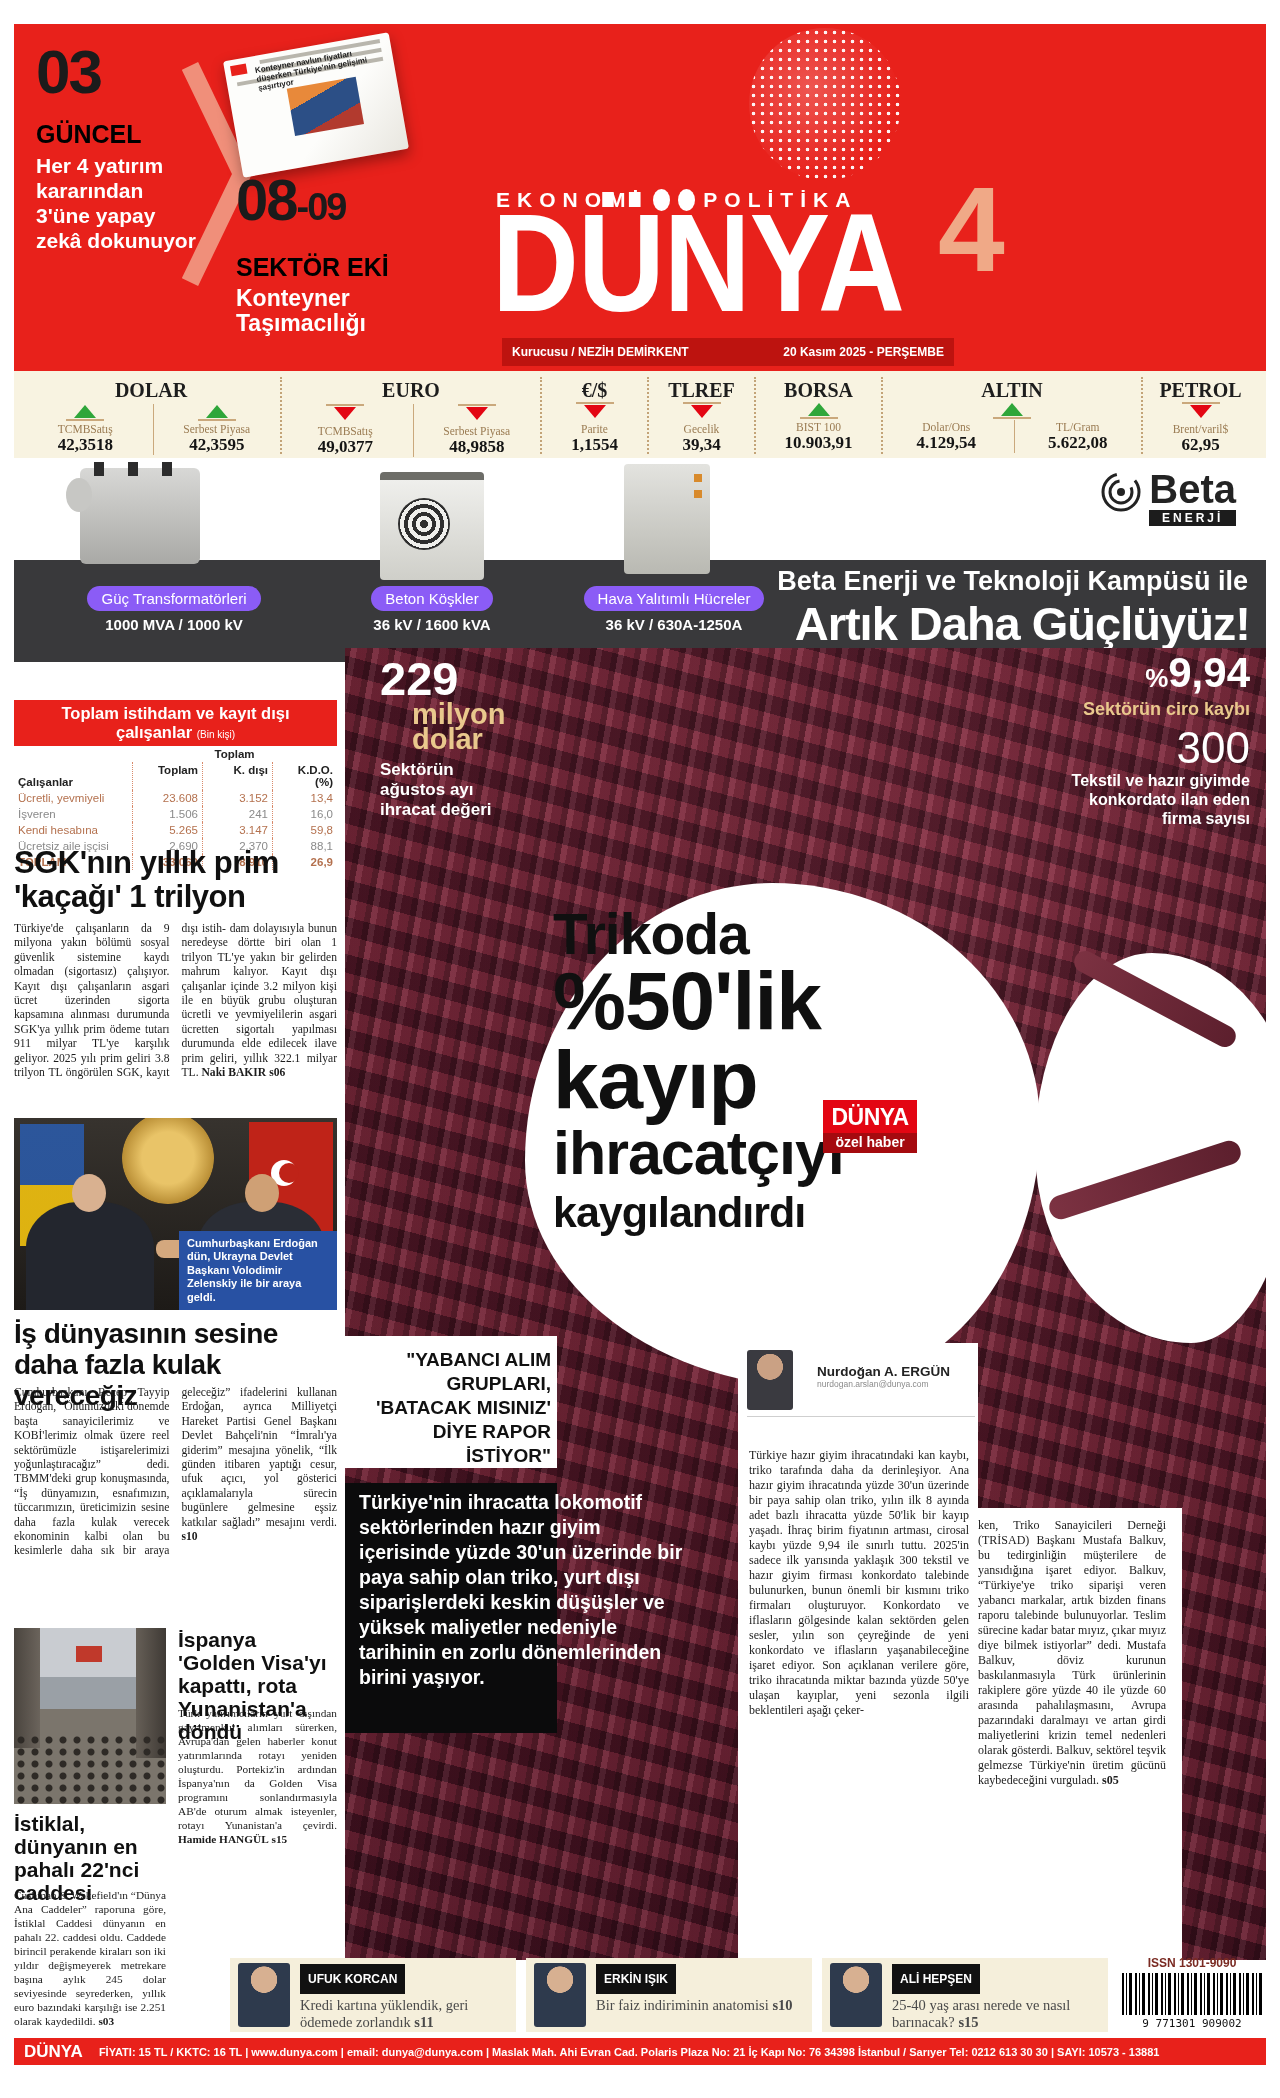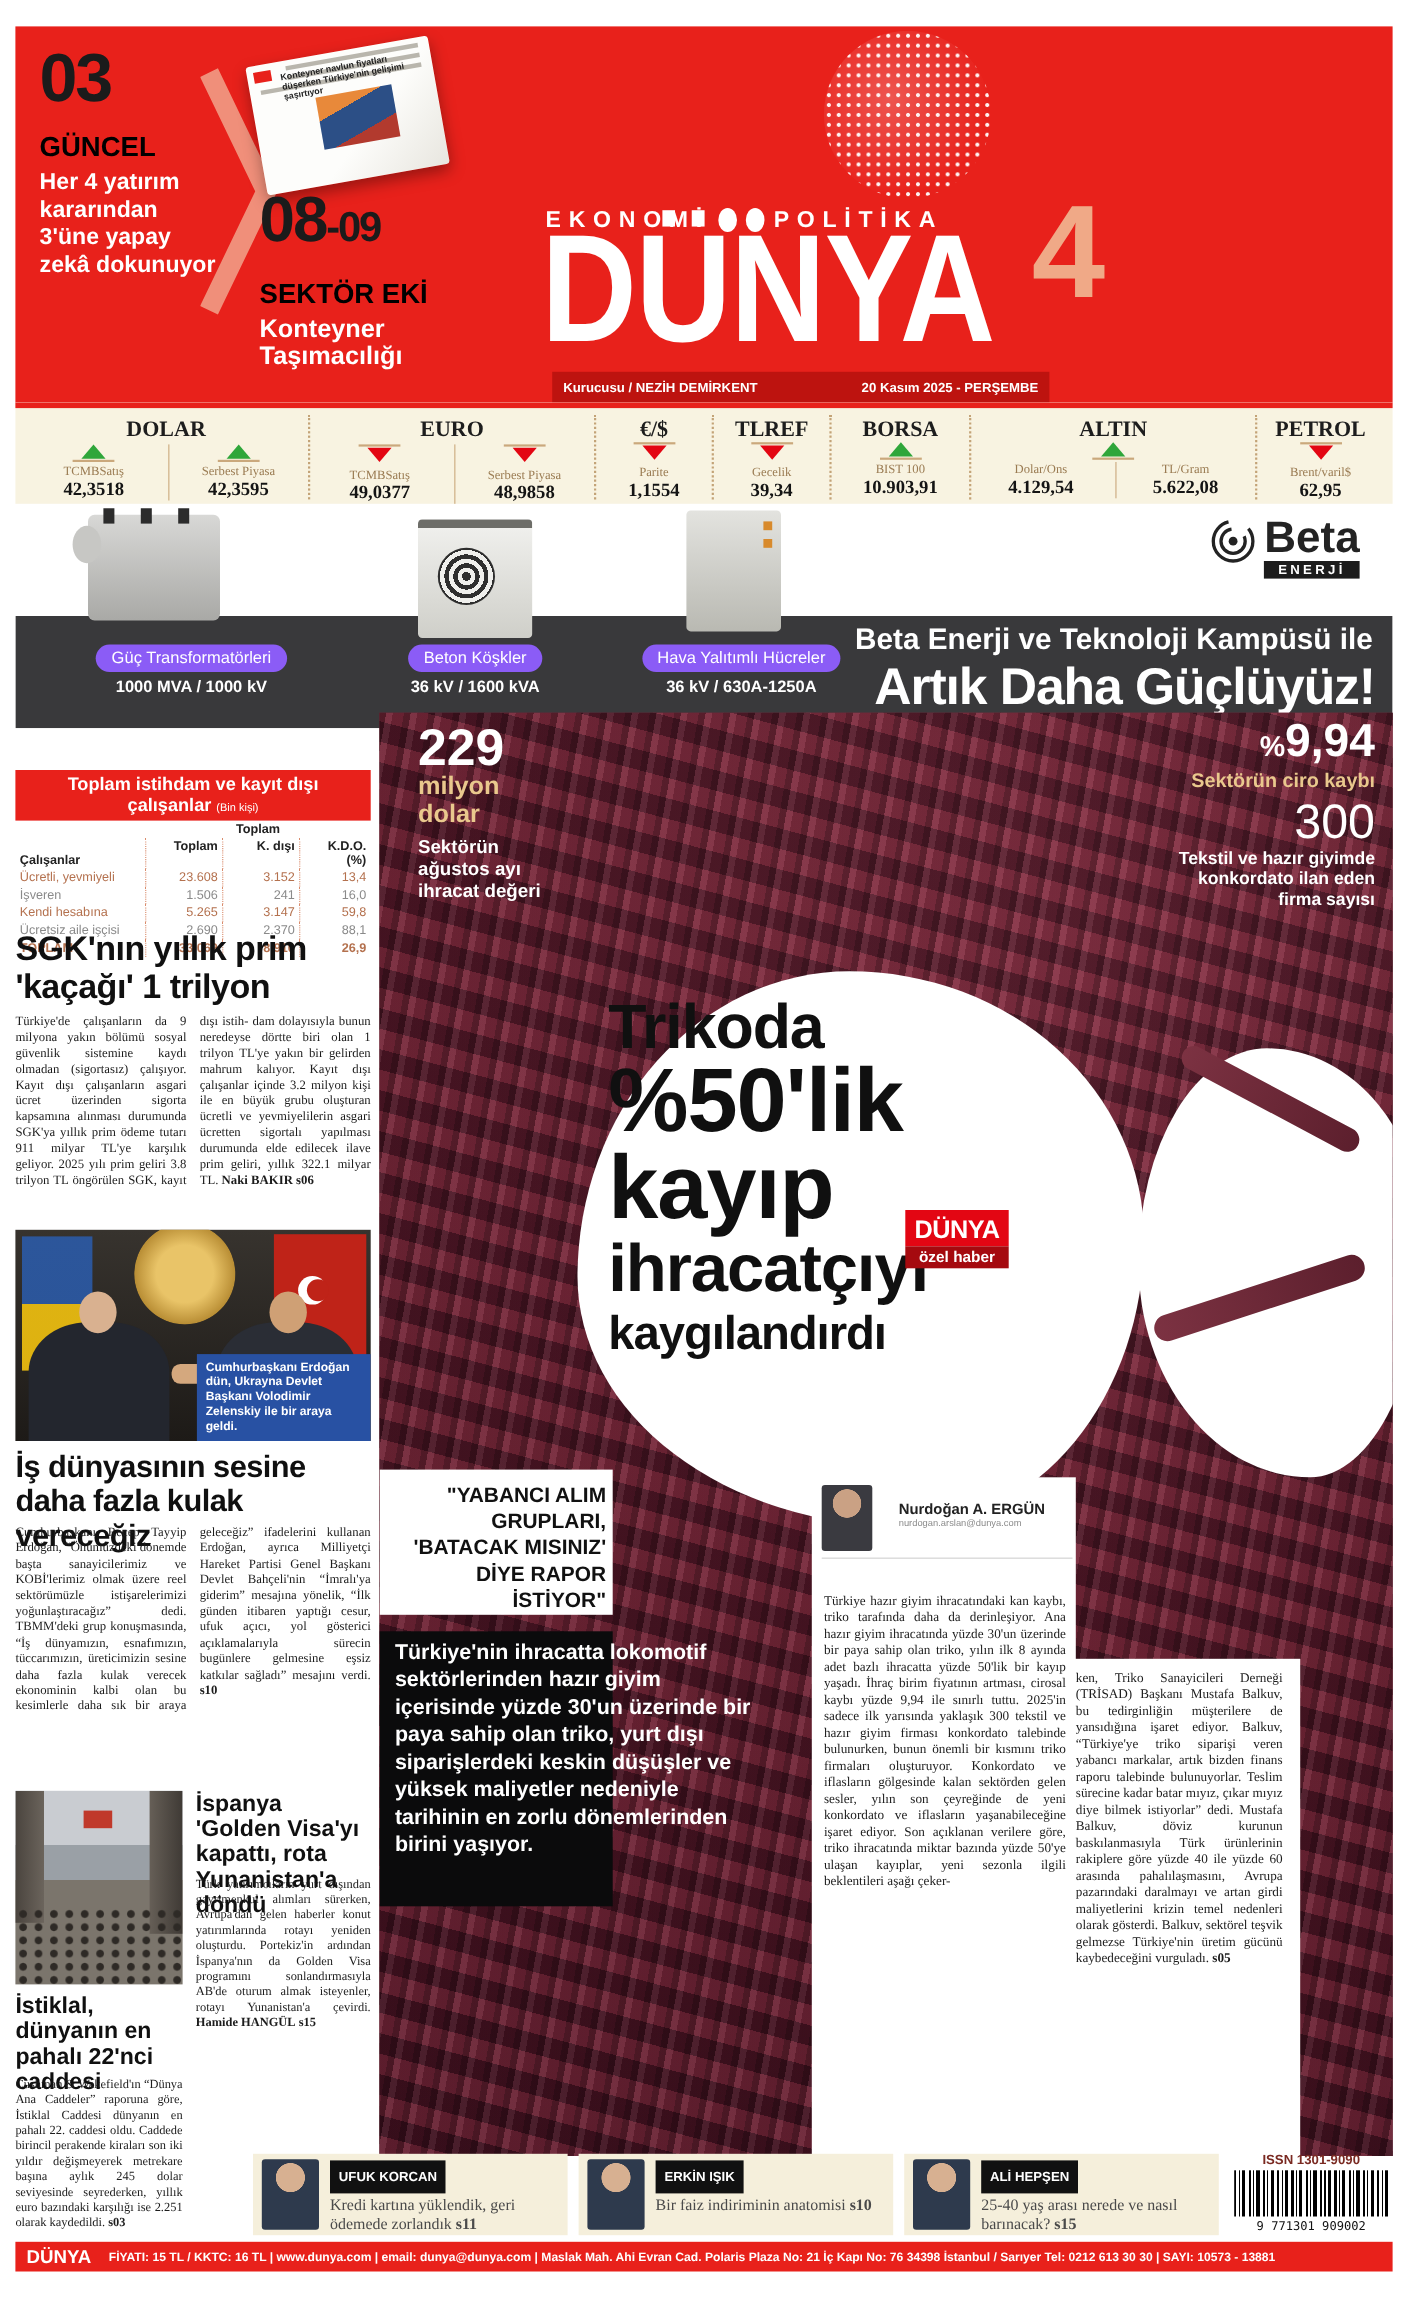--- a/index.html
+++ b/index.html
@@ -137,21 +137,21 @@
        radial-gradient(circle at 70% 15%, #8a3a4d 0%, #5e1f2f 55%, #421423 100%);}
   .blob{position:absolute;background:#fff;}
   .blob-main{left:180px;top:235px;width:515px;height:505px;border-radius:48% 52% 42% 58% / 55% 48% 52% 45%;}
   .blob-right{left:690px;top:305px;width:260px;height:390px;border-radius:45% 55% 40% 60% / 50% 45% 55% 50%;}
   .strand{position:absolute;background:linear-gradient(90deg,#7c3242,#5c1f2d);border-radius:12px;}
   .panel-quote{left:0;top:688px;width:212px;height:132px;}
   .panel-c1{left:393px;top:695px;width:240px;height:617px;}
   .panel-c2{left:625px;top:860px;width:212px;height:452px;}
   .stat1{left:35px;top:8px;color:#fff;width:130px;}
   .stat1 .v{font-size:47px;font-weight:bold;line-height:46px;}
-  .stat1 .u{font-size:23px;font-weight:bold;color:#e9c88d;line-height:25px;}
+  .stat1 .u{font-size:29px;font-weight:bold;color:#e9c88d;line-height:25px;margin-left:32px;}
   .stat1 .d{font-size:17px;font-weight:bold;line-height:20px;margin-top:8px;}
   .stat2{right:16px;top:4px;width:185px;text-align:right;color:#fff;}
   .stat2 .v1{font-size:42px;font-weight:bold;line-height:42px;}
   .stat2 .v1 .pc{font-size:26px;}
   .stat2 .d1{font-size:18px;font-weight:bold;color:#e9c88d;line-height:20px;}
   .stat2 .v2{font-size:44px;font-weight:normal;line-height:46px;margin-top:6px;}
   .stat2 .d2{font-size:16px;font-weight:bold;line-height:19px;}
   .hl{left:208px;top:258px;width:470px;color:#101010;font-weight:bold;letter-spacing:-1px;}
   .hl .l1{font-size:57px;line-height:56px;}
   .hl .l2{font-size:82px;line-height:78px;}

